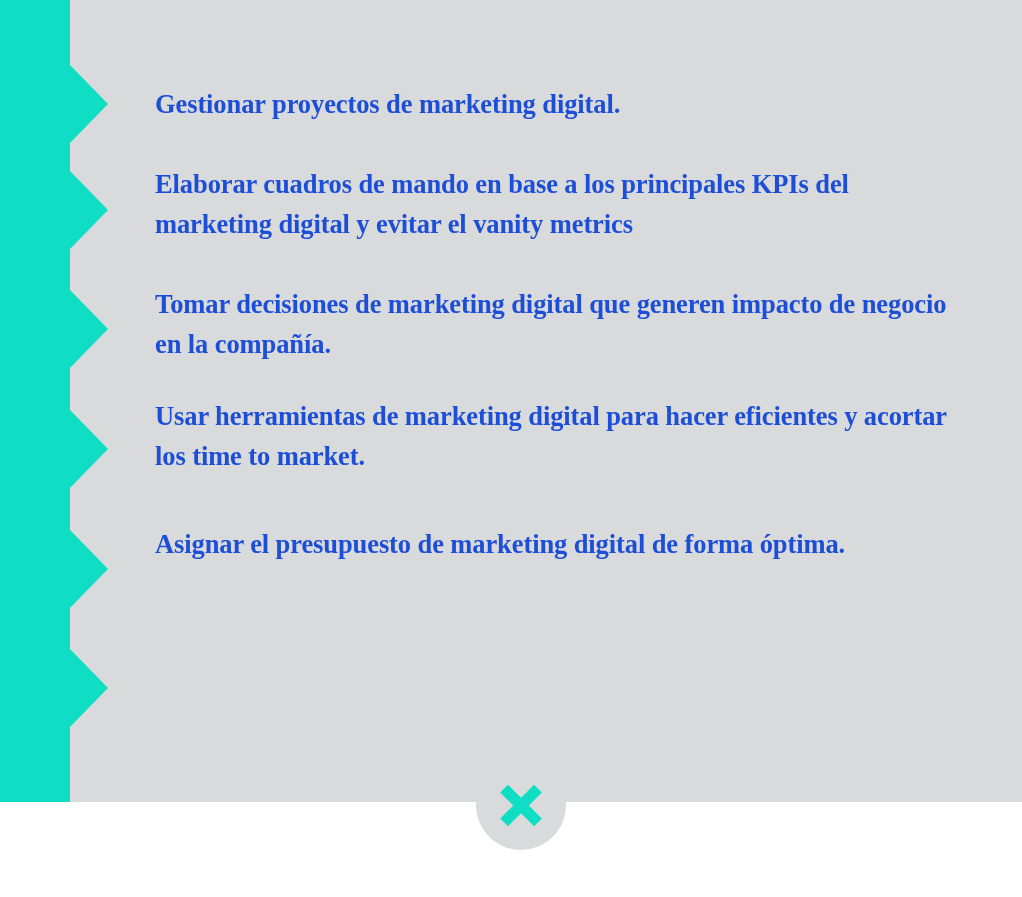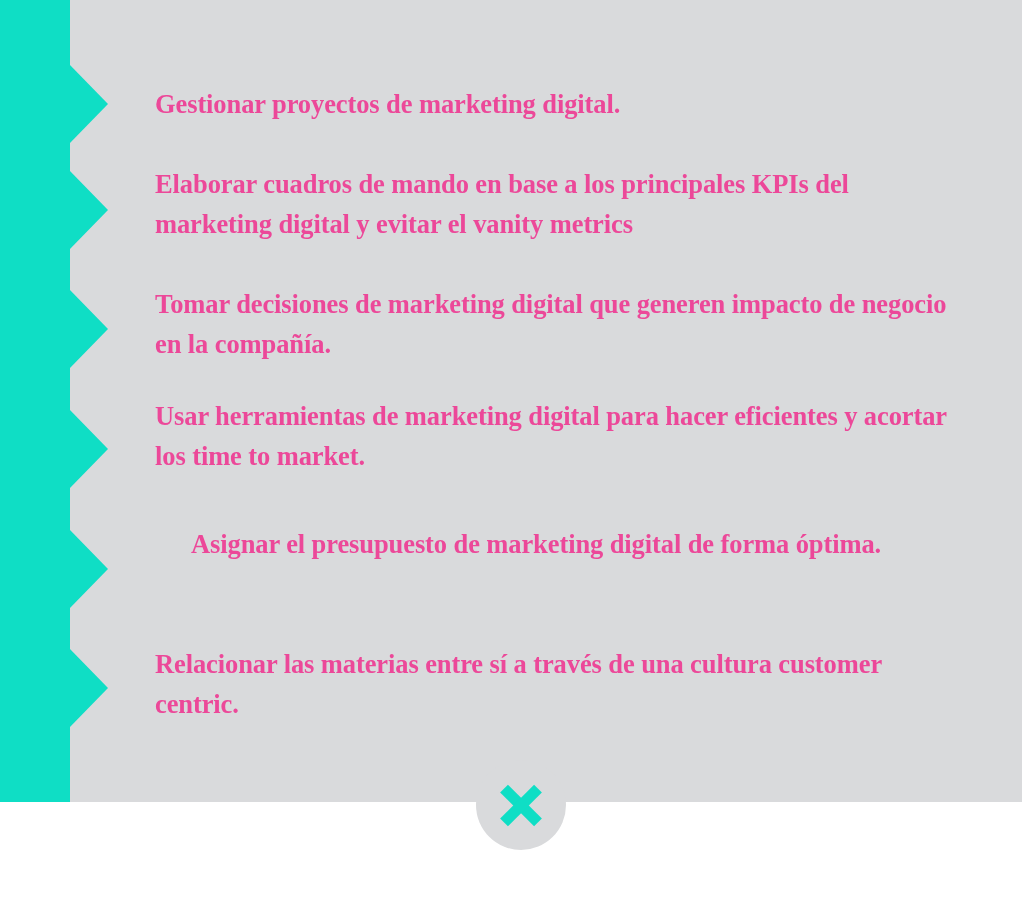--- a/index.html
+++ b/index.html
@@ -68,21 +68,21 @@
     position: absolute;
     left: 155px;
     top: 0;
     width: 820px;
     height: 802px;
   }
   .bullet-item {
     position: absolute;
     left: 0;
     width: 810px;
-    color: #ec4899;
+    color: #1d4ed8;
     font-family: "Liberation Serif", "DejaVu Serif", serif;
     font-weight: bold;
     font-size: 26.5px;
     line-height: 40px;
     letter-spacing: -0.1px;
   }
 
   
   .close-badge {
     position: absolute;
@@ -127,22 +127,21 @@
     <div class="arrow" style="top:409px;"></div>
     <div class="arrow" style="top:529px;"></div>
     <div class="arrow" style="top:648px;"></div>
   </div>
 
   <div class="bullet-list">
     <div class="bullet-item" style="top:84px;">Gestionar proyectos de marketing digital.</div>
     <div class="bullet-item" style="top:284px;">Tomar decisiones de marketing digital que generen impacto de negocio en la compañía.</div>
     <div class="bullet-item" style="top:164px;">Elaborar cuadros de mando en base a los principales KPIs del marketing digital y evitar el vanity metrics</div>
     <div class="bullet-item" style="top:396px;">Usar herramientas de marketing digital para hacer eficientes y acortar los time to market.</div>
-    <div class="bullet-item" style="top:524px;margin-left:36px;">Asignar el presupuesto de marketing digital de forma óptima.</div>
-    <div class="bullet-item" style="top:644px;">Relacionar las materias entre sí a través de una cultura customer centric.</div>
+    <div class="bullet-item" style="top:524px;">Asignar el presupuesto de marketing digital de forma óptima.</div>
   </div>
 
   <div class="close-badge">
     <div class="x-icon">
       <div class="x-bar a"></div>
       <div class="x-bar b"></div>
     </div>
   </div>
 
 </div>

